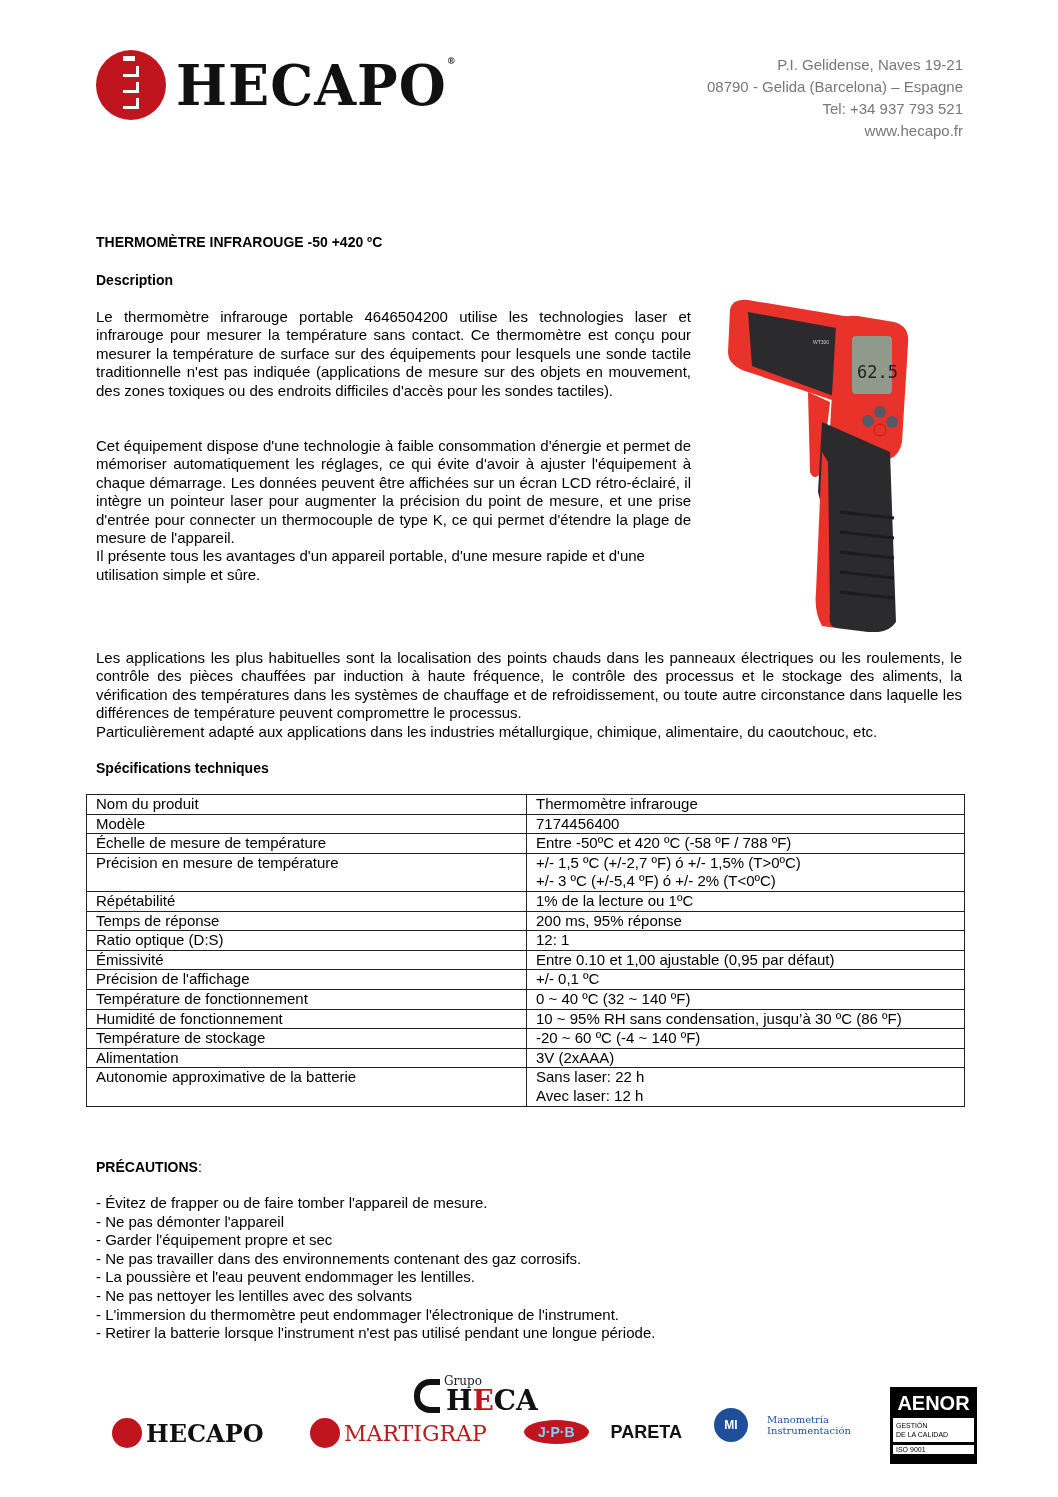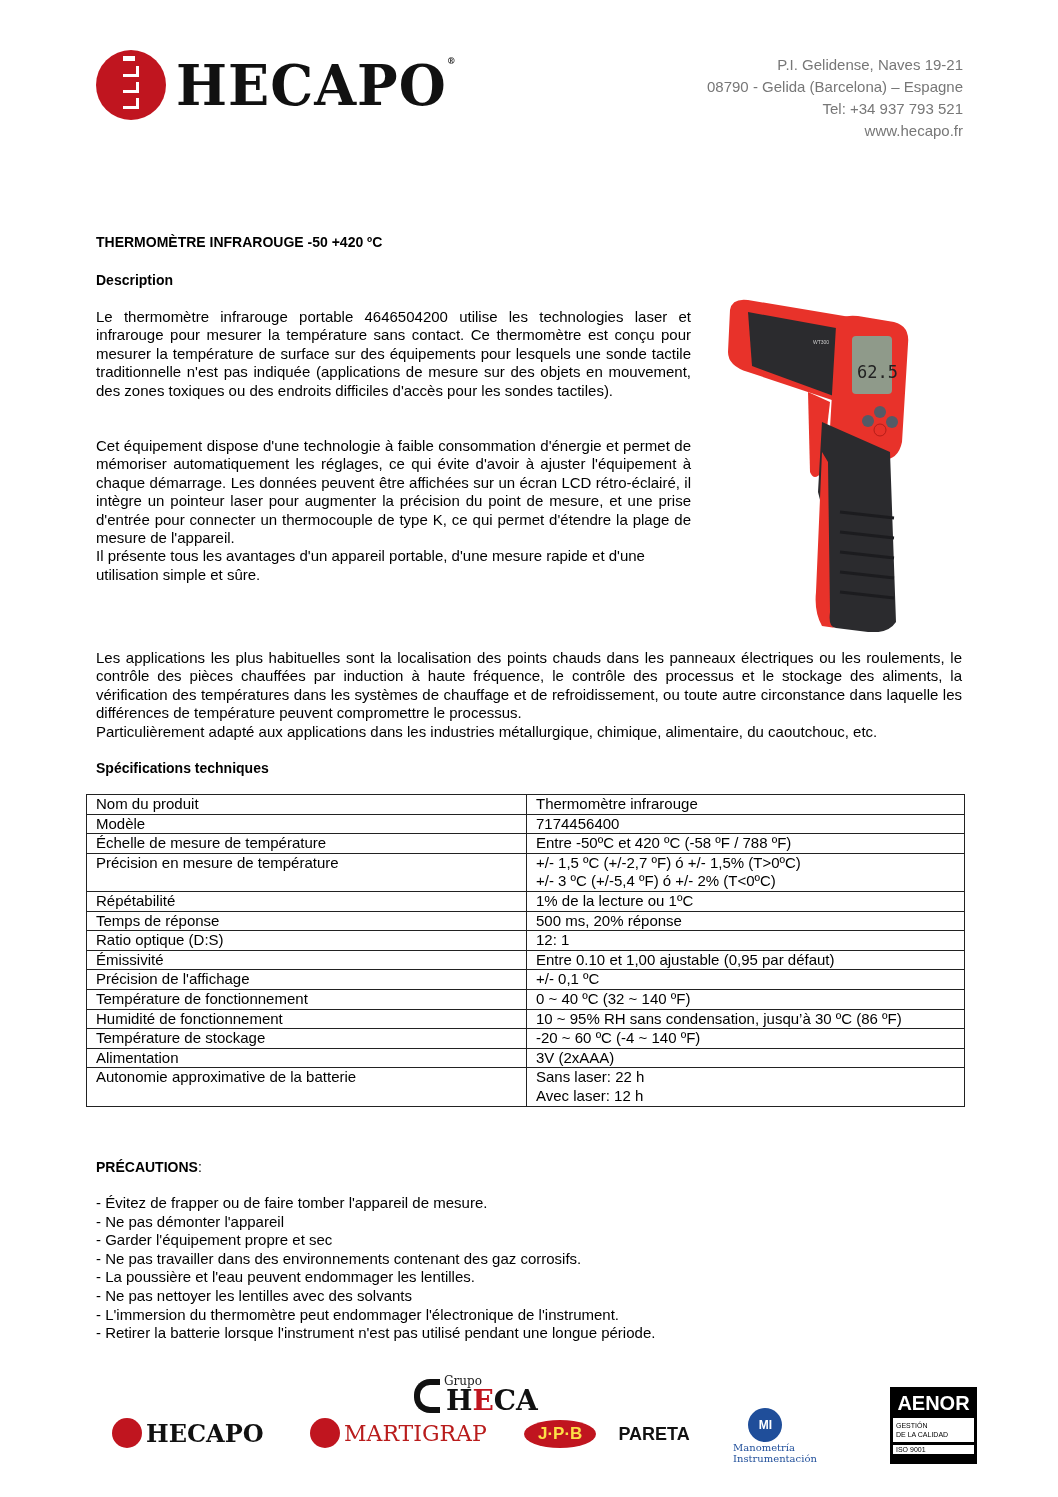--- a/index.html
+++ b/index.html
@@ -43,23 +43,23 @@
   .f-hecapo .t { font-family: "DejaVu Serif", serif; font-weight: bold; font-size: 24px; margin-left: 4px; color: #111; }
   .f-martigrap { left: 310px; top: 1418px; }
   .f-martigrap .dot { width: 30px; height: 30px; border-radius: 50%; background: #c0151f; }
   .f-martigrap .t { font-family: "DejaVu Serif", serif; font-weight: normal; font-size: 22px; margin-left: 4px; color: #b91c1c; }
   .f-heca { left: 414px; top: 1374px; }
   .f-heca .mark { width: 26px; height: 34px; border: 6px solid #111; border-right: none; border-radius: 16px 0 0 16px; box-sizing: border-box; position: relative; }
   .f-heca .grupo { font-family: "DejaVu Serif", serif; font-size: 12px; position: absolute; left: 30px; top: 0; color: #222; }
   .f-heca .t { font-family: "DejaVu Serif", serif; font-weight: bold; font-size: 28px; margin-left: 6px; margin-top: 10px; color: #111; }
   .f-heca .t .red { color: #c0151f; }
   .f-jpb { left: 524px; top: 1420px; }
-  .f-jpb .badge { background: #c0151f; color: #fde047; font-weight: bold; font-size: 17px; padding: 4px 14px; border-radius: 50%; text-align: right; }
+  .f-jpb .badge { background: #c0151f; color: #7dd3fc; font-weight: bold; font-size: 14px; padding: 4px 14px; border-radius: 50%; text-align: right; }
   .f-jpb .t { font-weight: bold; font-size: 18px; margin-left: 22px; color: #111; }
-  .f-mi { left: 714px; top: 1408px; flex-direction: column; }
+  .f-mi { left: 714px; top: 1408px; }
   .f-mi .dot { width: 34px; height: 34px; border-radius: 50%; background: #1f4e9a; color: #fff; font-weight: bold; font-size: 12px; display: flex; align-items: center; justify-content: center; }
   .f-mi .t { font-family: "DejaVu Serif", serif; font-size: 10px; line-height: 11px; color: #1f4e9a; margin-left: 19px; }
   .f-aenor { left: 890px; top: 1387px; width: 87px; height: 77px; background: #000; box-sizing: border-box; padding: 3px; }
   .f-aenor .t { color: #fff; font-weight: bold; font-size: 20px; text-align: center; line-height: 26px; }
   .f-aenor .box { background: #fff; font-size: 7px; line-height: 9px; padding: 3px; margin-top: 2px; }
   .f-aenor .iso { background: #fff; font-size: 7px; padding: 1px 3px; margin-top: 3px; }
 </style>
 </head>
 <body>
 
@@ -155,21 +155,21 @@
       </tr>
       <tr>
         <td class="k">Répétabilité</td>
         <td>
           <div>1% de la lecture ou 1ºC</div>
         </td>
       </tr>
       <tr>
         <td class="k">Temps de réponse</td>
         <td>
-          <div>500 ms, 20% réponse</div>
+          <div>200 ms, 95% réponse</div>
         </td>
       </tr>
       <tr>
         <td class="k">Ratio optique (D:S)</td>
         <td>
           <div>12: 1</div>
         </td>
       </tr>
       <tr>
         <td class="k">Émissivité</td>

